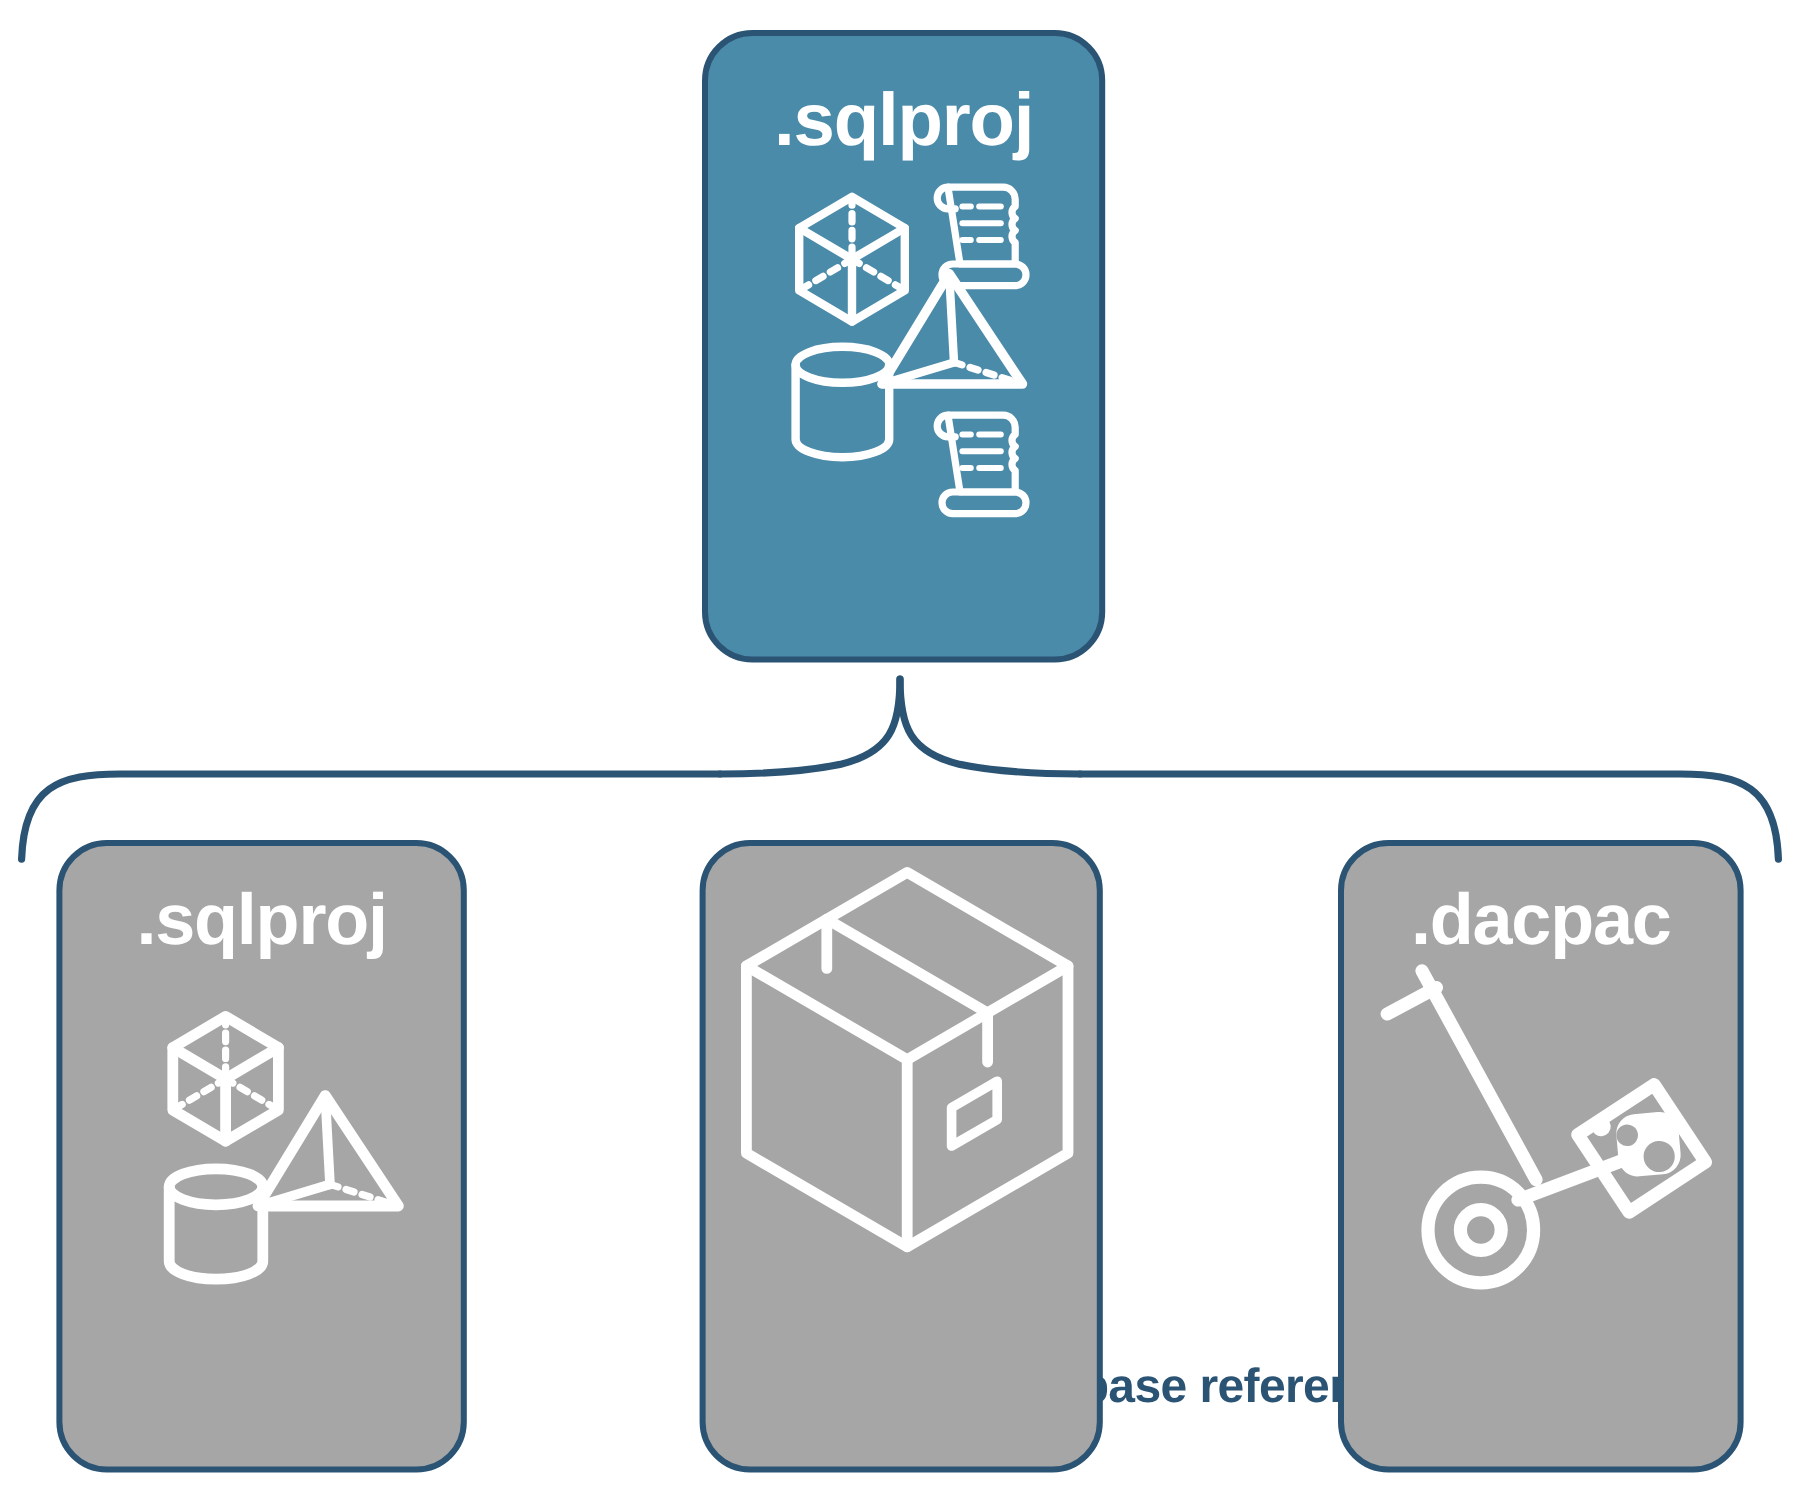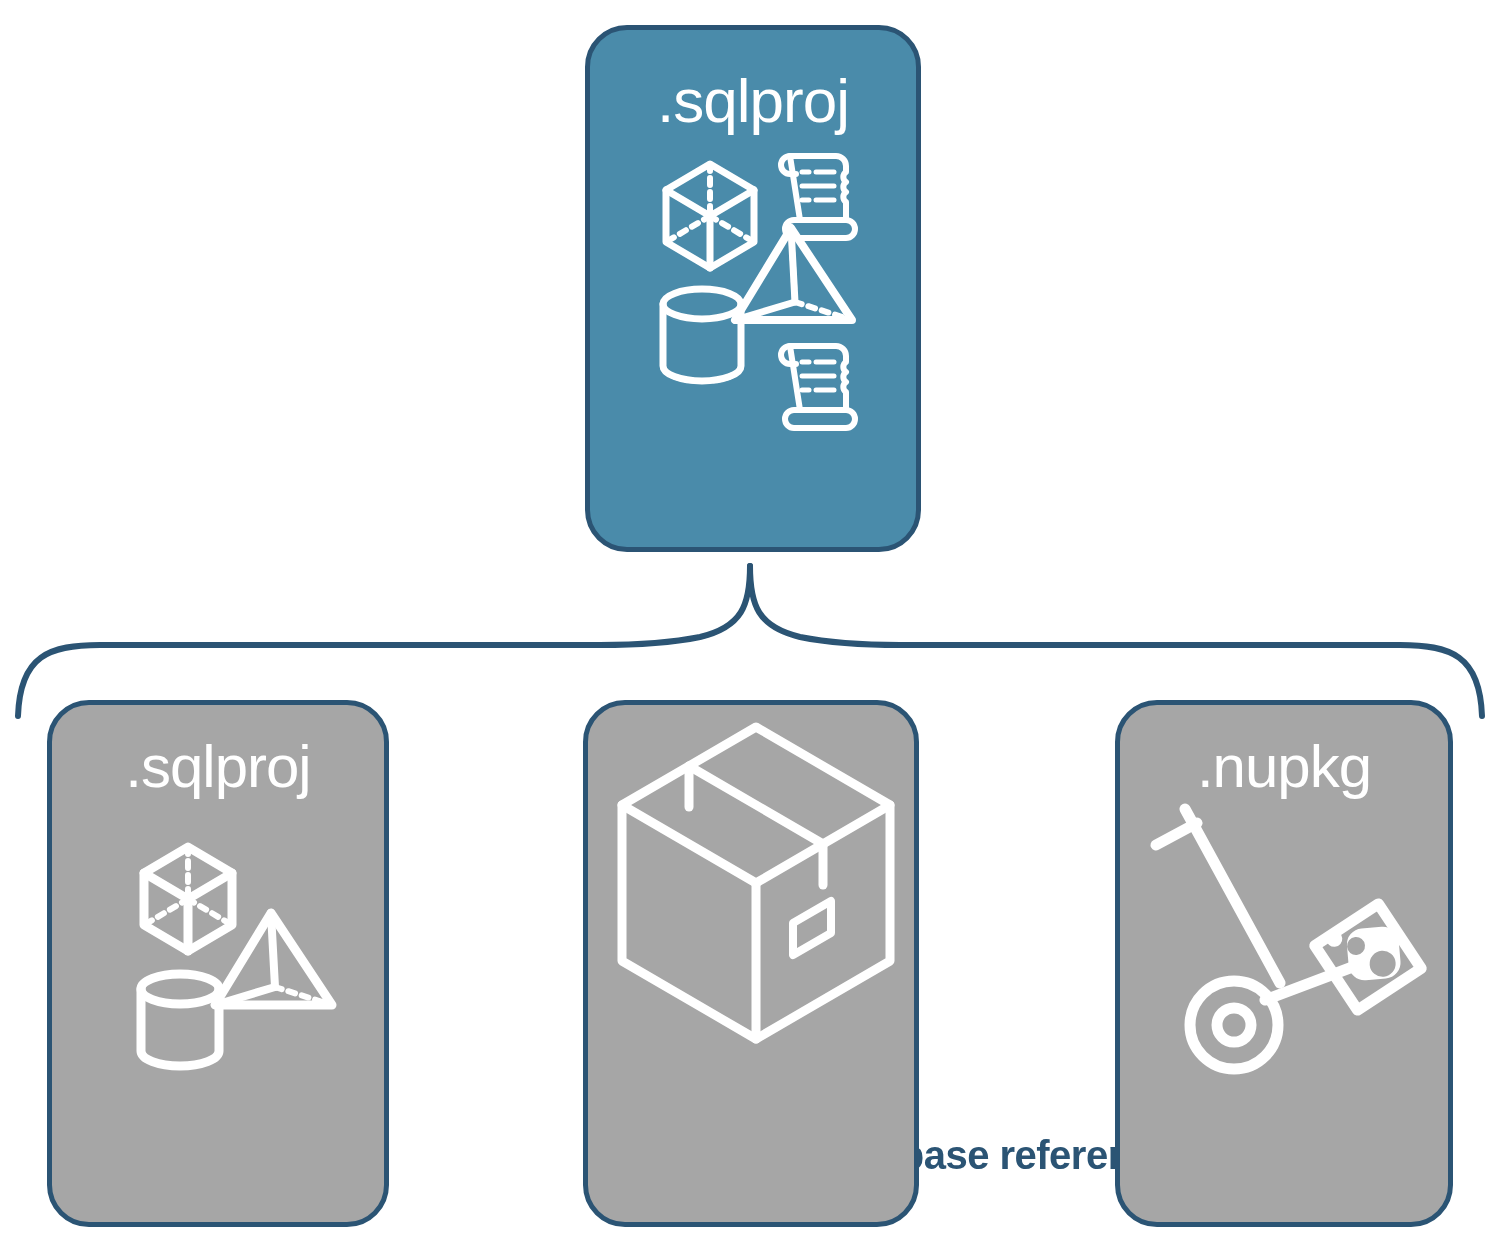--- a/index.html
+++ b/index.html
@@ -24,21 +24,21 @@
     position: absolute;
     box-sizing: border-box;
     border: 5px solid #2B5474;
     border-radius: 42px;
     display: flex;
     flex-direction: column;
     align-items: center;
   }
   .card-title {
     color: #ffffff;
-    font-weight: normal;
+    font-weight: bold;
     letter-spacing: -1px;
     line-height: 1;
     white-space: nowrap;
     user-select: none;
   }
   
   #card-sqlproj-primary {
     left: 585px;
     top: 25px;
     width: 336px;
@@ -222,21 +222,21 @@
           <line x1="235" y1="139" x2="235" y2="180"></line>
           <line x1="101" y1="61" x2="101" y2="102"></line>
 
           <polygon points="205,218 243,196 243,228 205,250" stroke-width="8"></polygon>
         </g>
       </svg>
     </div>
   </div>
 
   <div class="card card-secondary" id="card-nupkg">
-    <div class="card-title">.nupkg</div>
+    <div class="card-title">.dacpac</div>
     <div class="icon-area">
       <svg width="338" height="360" viewBox="0 0 338 360">
         <g fill="none" stroke="#FFFFFF" stroke-width="11" stroke-linejoin="round" stroke-linecap="round">
 
           <g>
 
             <line x1="36" y1="48" x2="77" y2="26"></line>
 
             <line x1="65" y1="12" x2="160" y2="186"></line>
 

